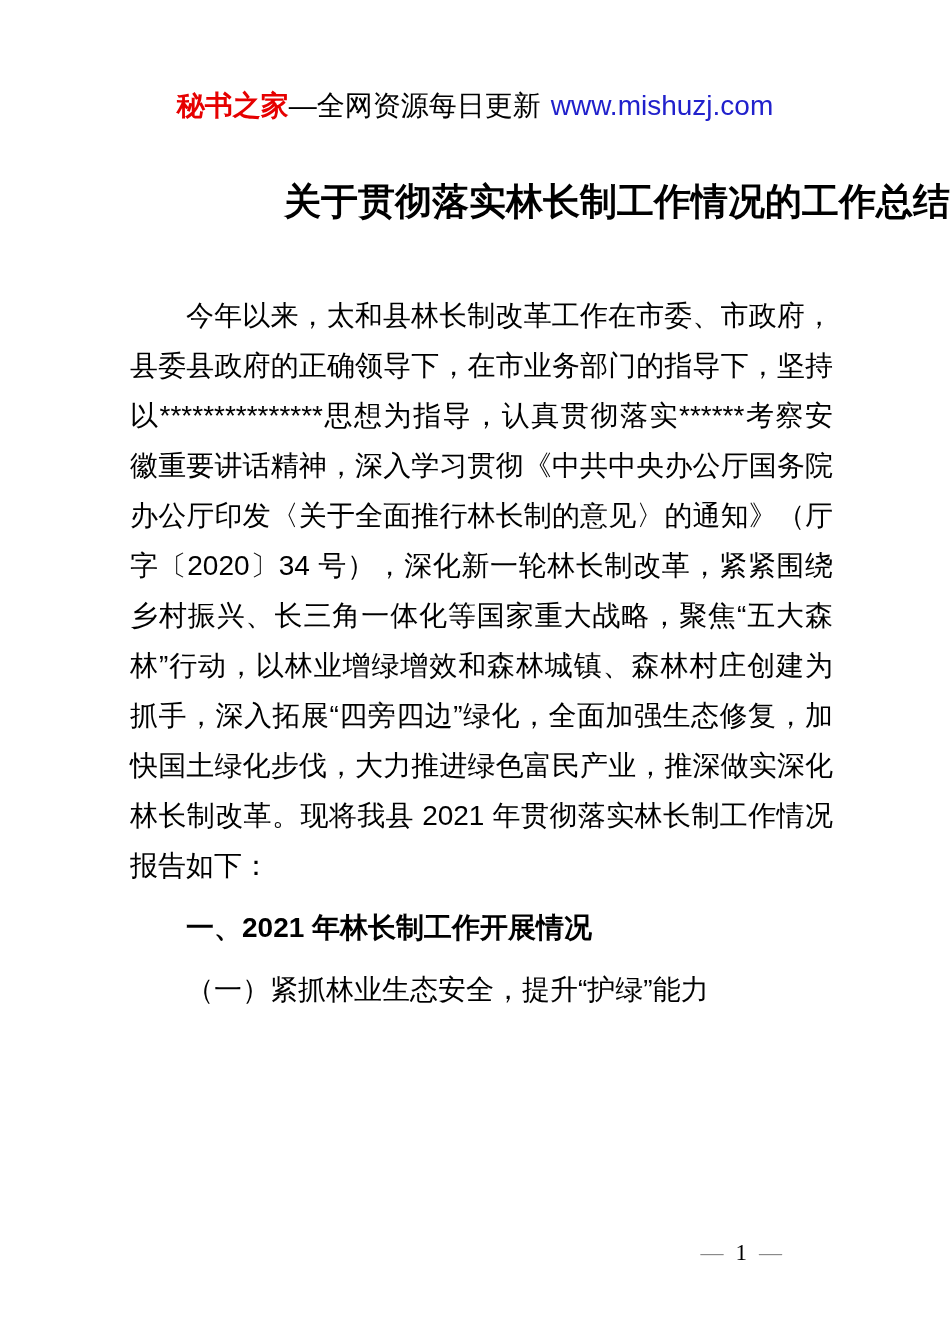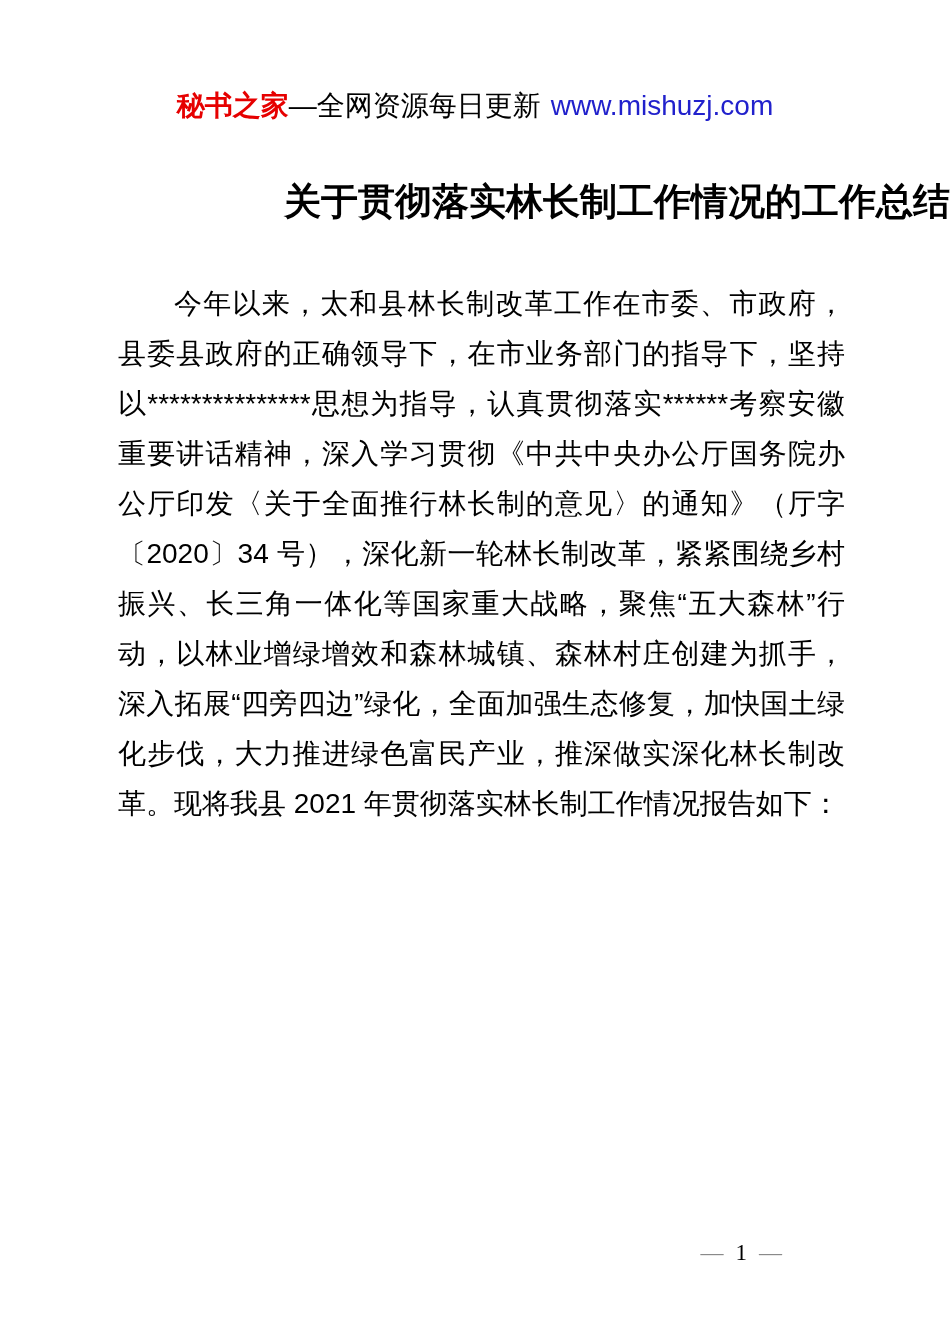--- a/index.html
+++ b/index.html
@@ -53,21 +53,21 @@
     top:279px;
     left:118px;
     width:727px;
     font-size:28px;
     line-height:50px;
     text-align:justify;
     text-justify:inter-ideograph;
   }
   .para{
     text-indent:2em;
-    margin:0;
+    margin:12px;
     font-weight:normal;
   }
   .heading1{
     font-weight:bold;
     font-size:28px;
   }
   .heading2{
     font-weight:normal;
   }
   .lead{
@@ -95,19 +95,21 @@
 <div class="page">
 
   <div class="header">
     <span class="brand">秘书之家</span><span class="tagline">—全网资源每日更新</span><a href="#" class="url">www.mishuzj.com</a>
   </div>
 
   <h1 class="title">关于贯彻落实林长制工作情况的工作总结</h1>
 
   <div class="content">
     <p class="para">今年以来，太和县林长制改革工作在市委、市政府，县委县政府的正确领导下，在市业务部门的指导下，坚持以***************思想为指导，认真贯彻落实******考察安徽重要讲话精神，深入学习贯彻《中共中央办公厅国务院办公厅印发〈关于全面推行林长制的意见〉的通知》（厅字〔2020〕34 号），深化新一轮林长制改革，紧紧围绕乡村振兴、长三角一体化等国家重大战略，聚焦“五大森林”行动，以林业增绿增效和森林城镇、森林村庄创建为抓手，深入拓展“四旁四边”绿化，全面加强生态修复，加快国土绿化步伐，大力推进绿色富民产业，推深做实深化林长制改革。现将我县 2021 年贯彻落实林长制工作情况报告如下：</p>
+    <p class="para heading1">一、2021 年林长制工作开展情况</p>
+    <p class="para heading2">（一）紧抓林业生态安全，提升“护绿”能力</p>
   </div>
 
   <div class="footer">
     <span class="dash">—</span><span class="num">1</span><span class="dash">—</span>
   </div>
 
 </div>
 
 </body></html>

